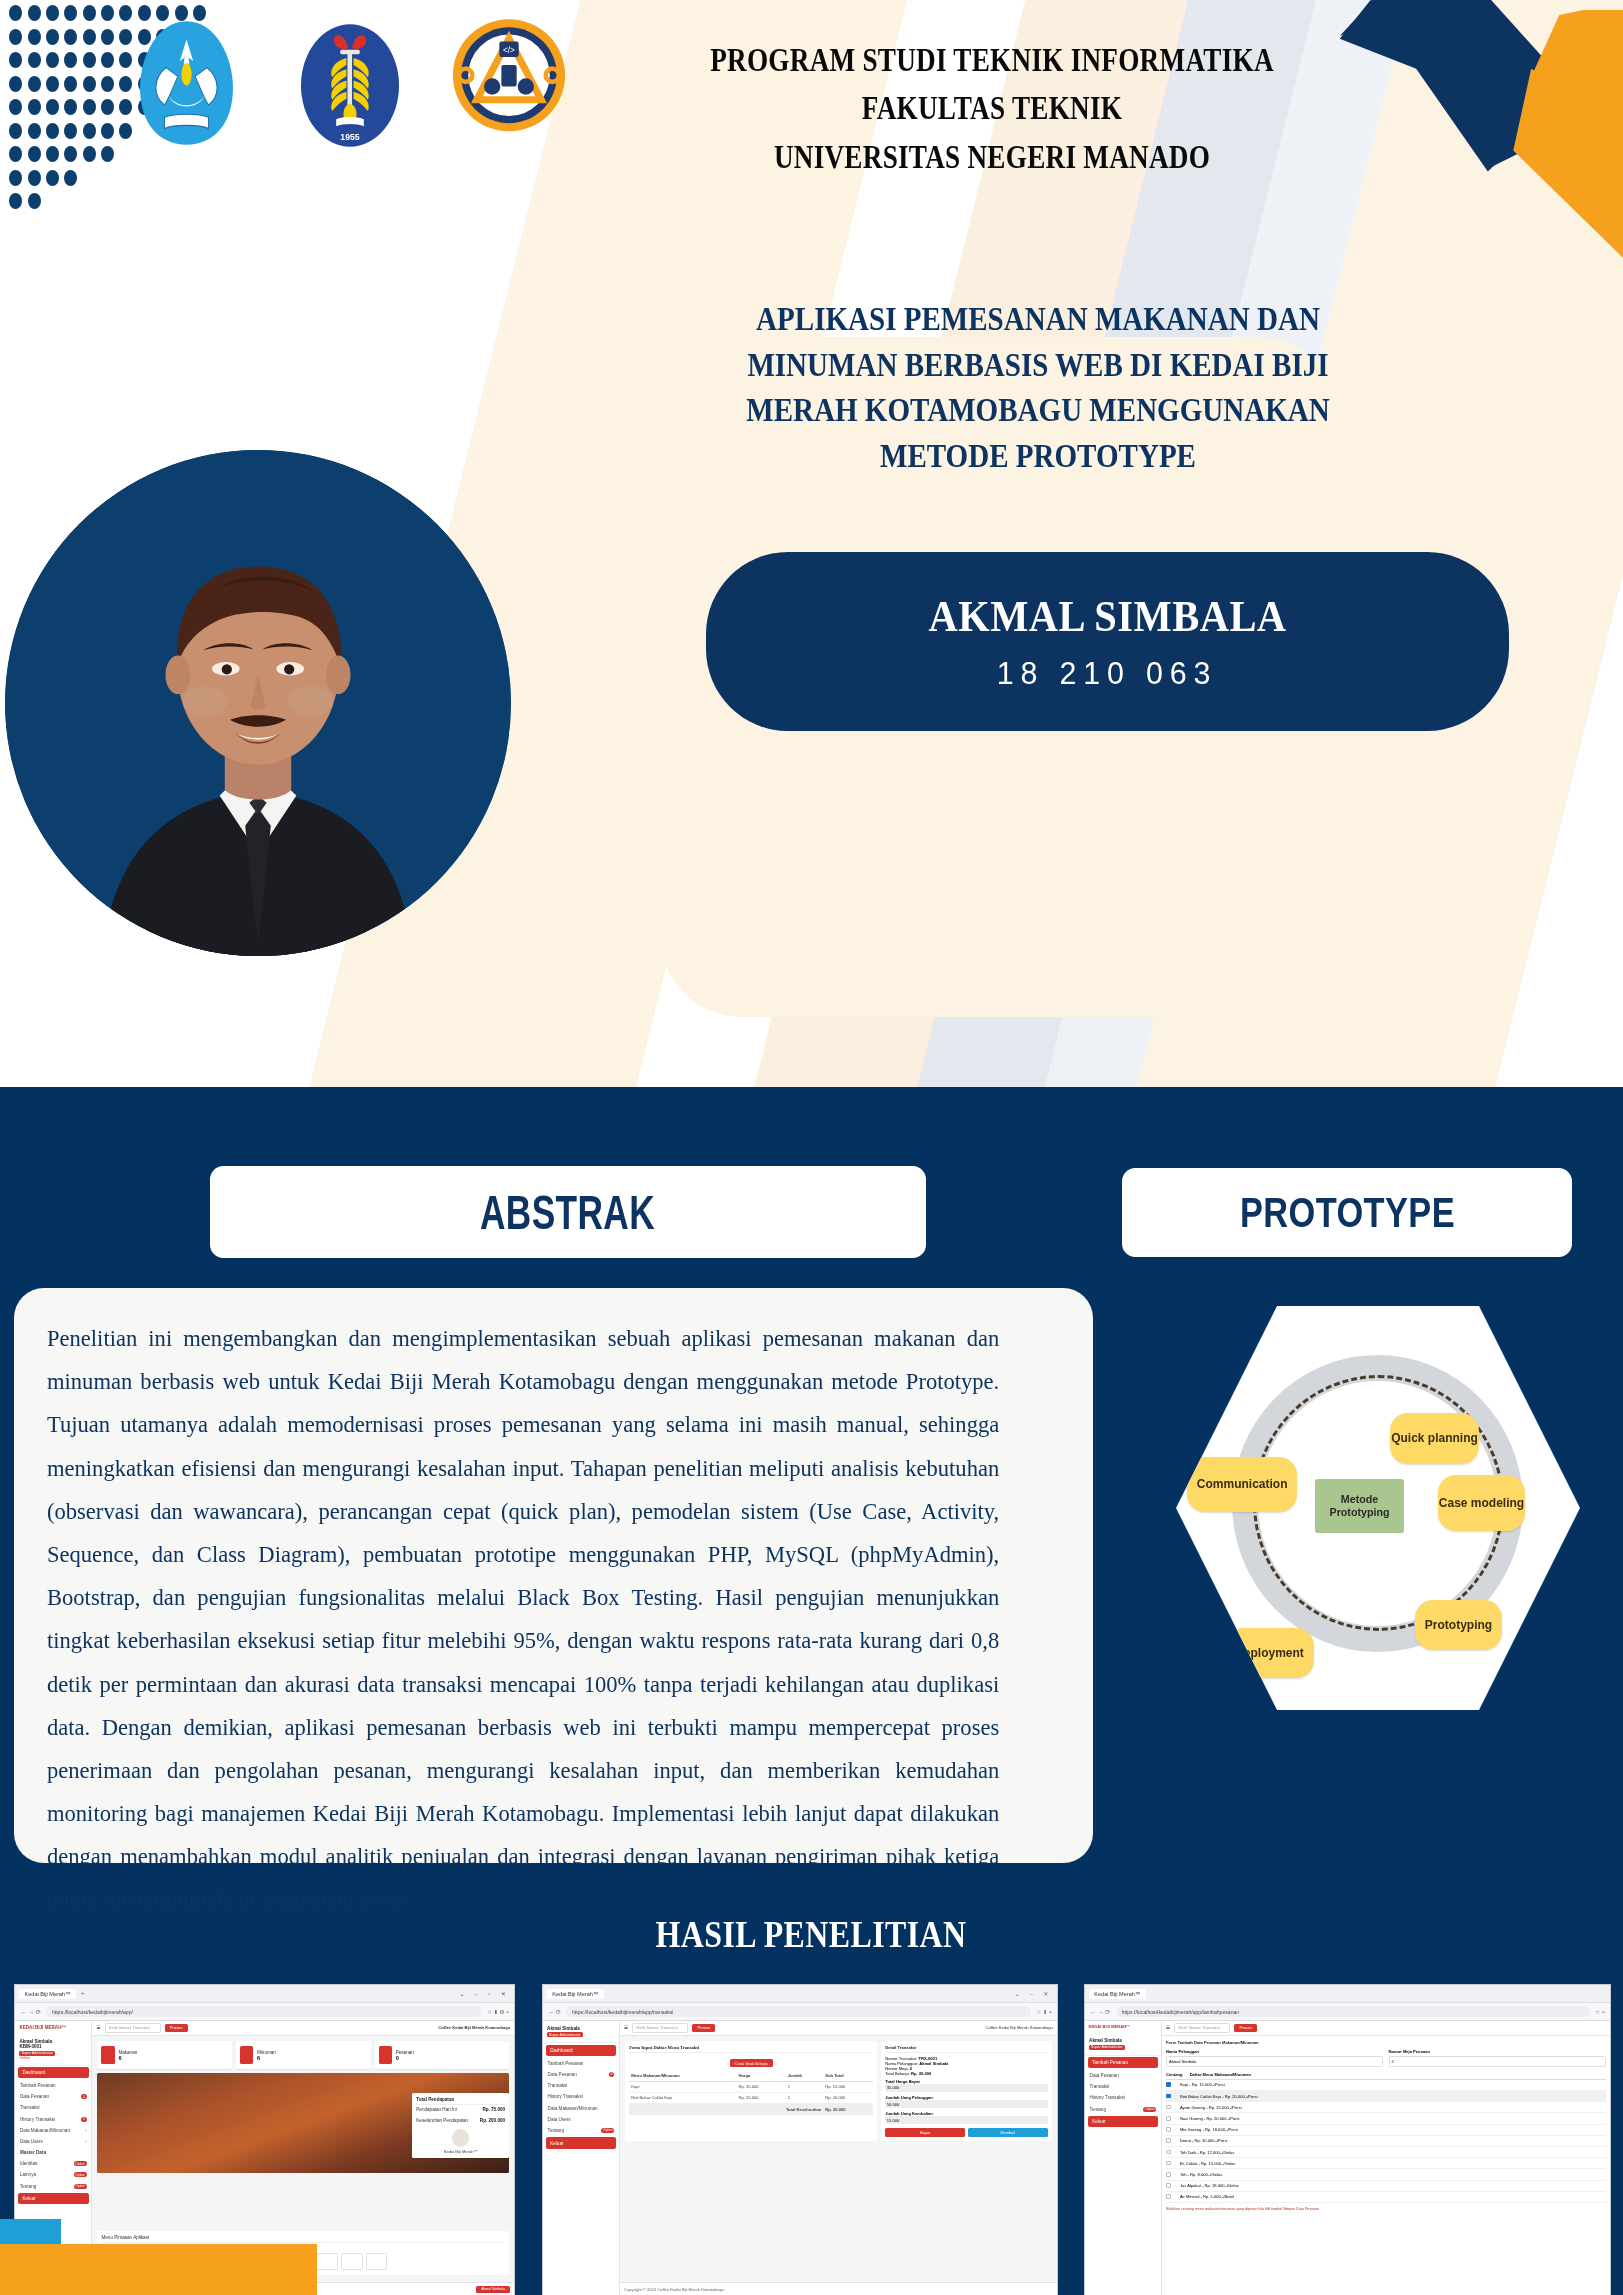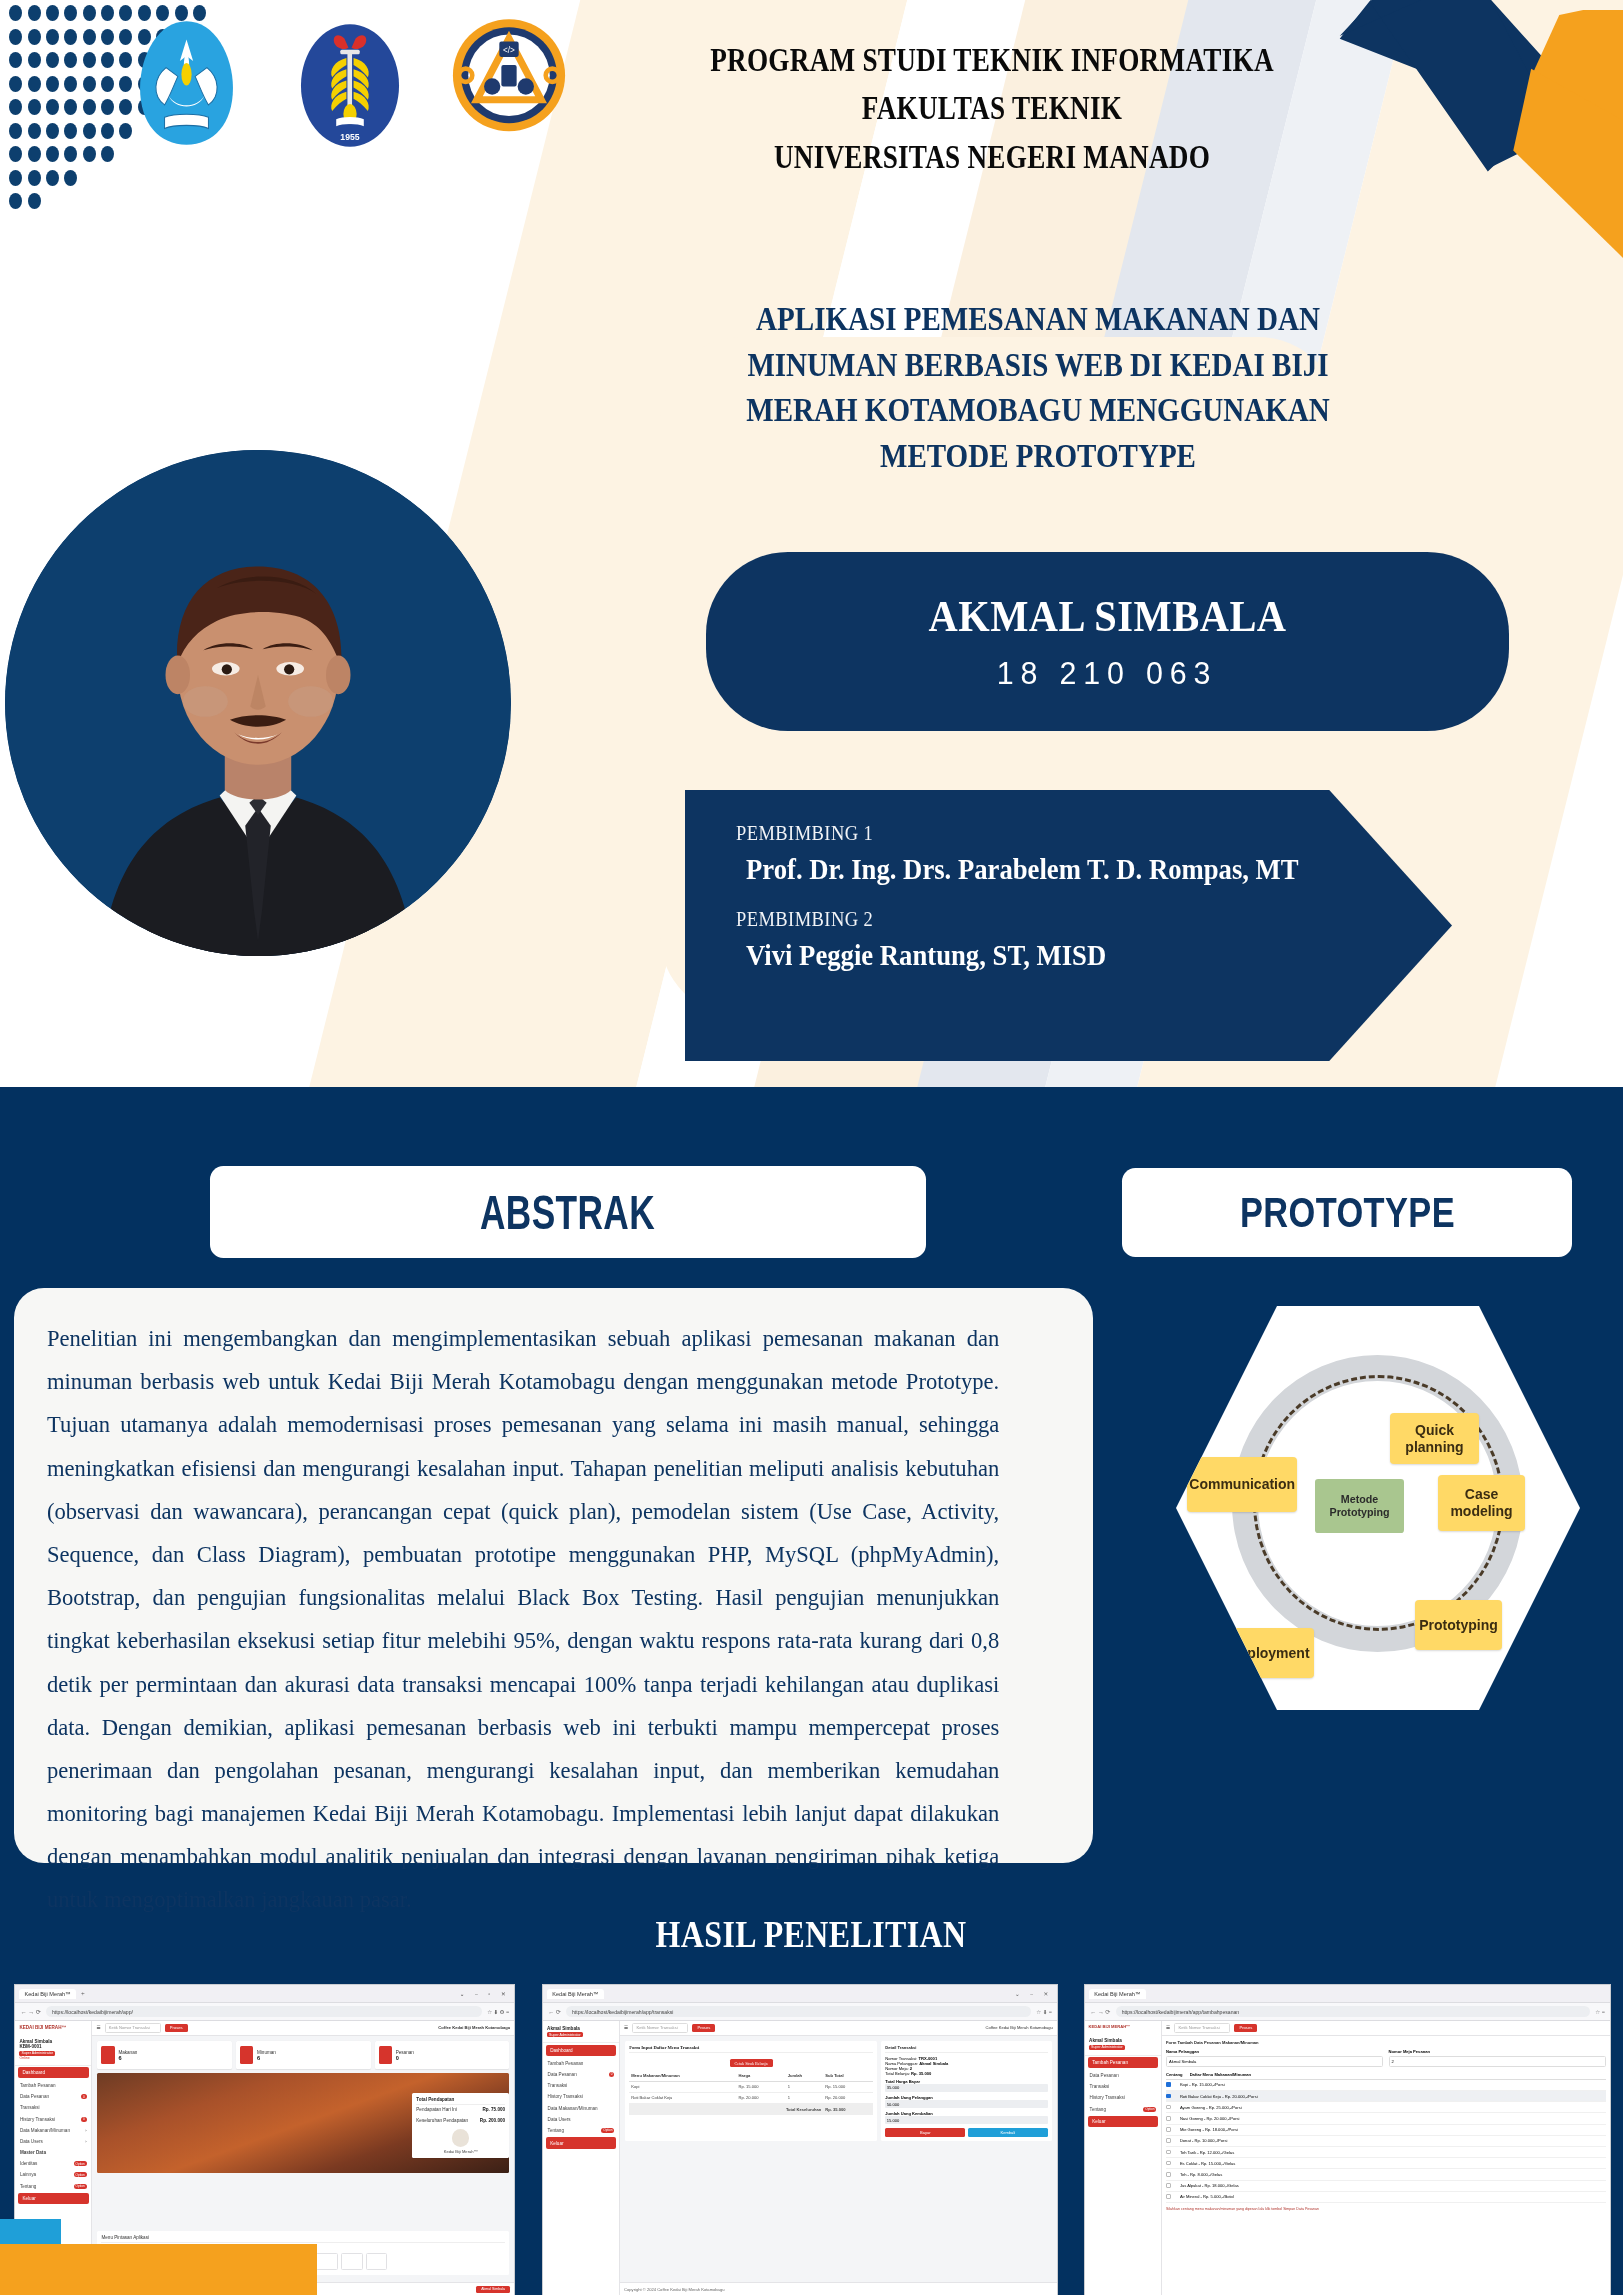--- a/index.html
+++ b/index.html
@@ -119,24 +119,24 @@
   }
   #proto-ring {
     position:absolute; left:56px; top:49px; width:291px; height:297px;
     border:26.6px solid #d3d6da; border-radius:50%;
   }
   #proto-dash {
     position:absolute; left:77px; top:69px; width:251px; height:256px;
     border:3.6px dashed #4a3b28; border-radius:50%;
   }
   .pbox {
-    position:absolute; background:#ffd966; border-radius:4px;
+    position:absolute; background:#ffd966; border-radius:18px;
     display:flex; align-items:center; justify-content:center;
     color:#3b2d12; font-family:"Liberation Sans", sans-serif;
-    font-size:14px; font-weight:bold; text-align:center; line-height:1.2;
+    font-size:12px; font-weight:bold; text-align:center; line-height:1.2;
     box-shadow:0 1px 2px rgba(0,0,0,.15);
   }
   #pb-center {
     position:absolute; left:139px; top:173px; width:89px; height:54px;
     background:#a9c68f; border-radius:3.1px;
     display:flex; align-items:center; justify-content:center;
     color:#2b2b2b; font-family:"Liberation Sans", sans-serif;
     font-size:10.7px; font-weight:bold; text-align:center; line-height:1.25;
   }
   #pb-comm   { left:11.2px;  top:151px; width:110px; height:55px; }
@@ -388,26 +388,20 @@
       <path d="M448 552 C478 578 512 578 542 552 C512 582 478 582 448 552 Z" fill="#7a3a2c"></path>
       <path d="M456 556 C480 570 510 570 534 556 C510 566 480 566 456 556 Z" fill="#ffffff"></path>
     </svg>
   </div>
 
   <div id="name-pill">
     <div id="student-name">AKMAL SIMBALA</div>
     <div id="student-nim">18 210 063</div>
   </div>
 
-  <div id="sup-panel">
-    <div class="sup-label">PEMBIMBING 1</div>
-    <div class="sup-name">Prof. Dr. Ing. Drs. Parabelem T. D. Rompas, MT</div>
-    <div class="sup-label">PEMBIMBING 2</div>
-    <div class="sup-name">Vivi Peggie Rantung, ST, MISD</div>
-  </div>
 </div>
 
 <div id="bottom-section"></div>
 
 <div class="sec-head" id="head-abstrak">
   <span>ABSTRAK</span>
 </div>
 <div class="sec-head" id="head-prototype">
   <span>PROTOTYPE</span>
 </div>

